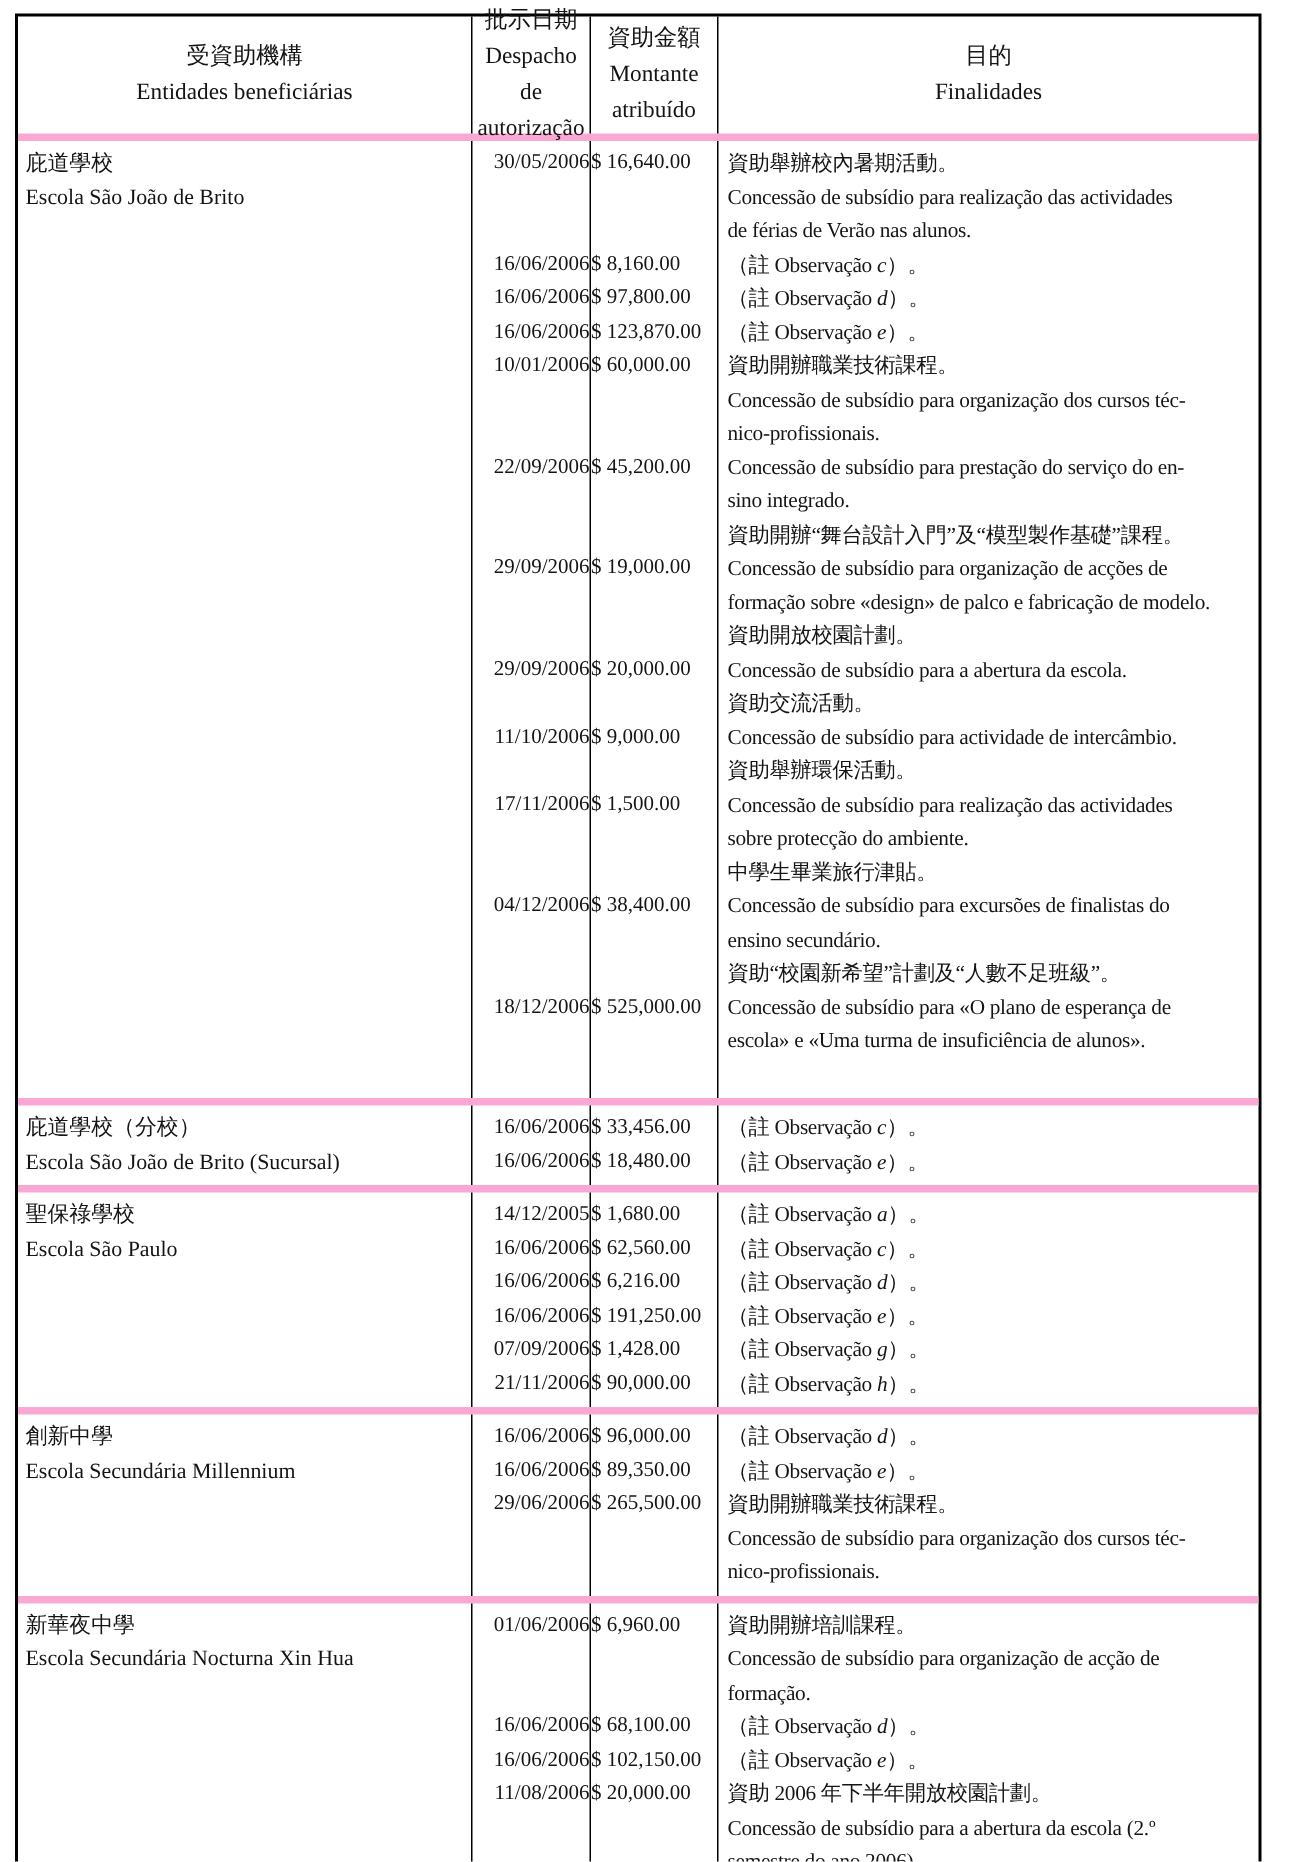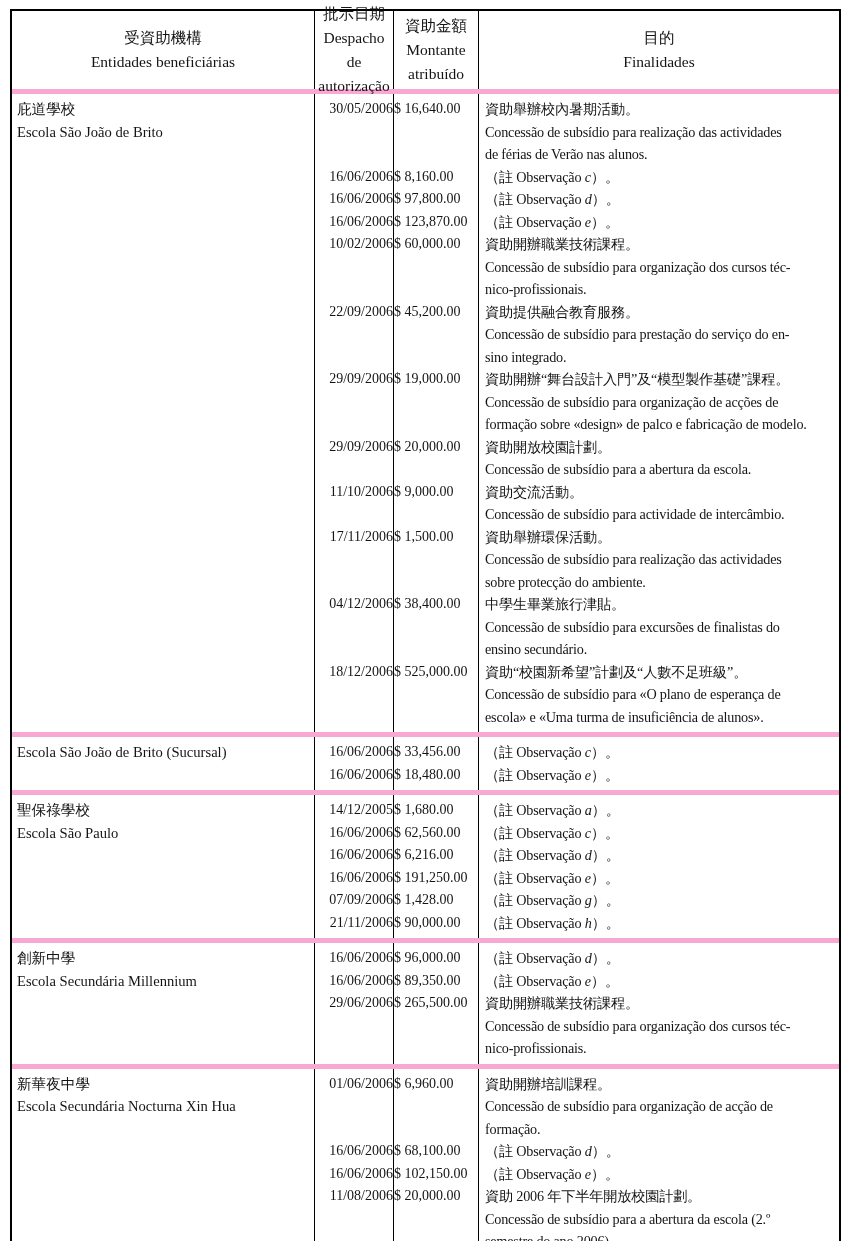--- a/index.html
+++ b/index.html
@@ -66,21 +66,21 @@
           <div class="ln">庇道學校</div>
           <div class="ln">Escola São João de Brito</div>
         </div>
         <div class="cell body-cell date-cell">
           <div class="ln">30/05/2006</div>
           <div class="ln"></div>
           <div class="ln"></div>
           <div class="ln">16/06/2006</div>
           <div class="ln">16/06/2006</div>
           <div class="ln">16/06/2006</div>
-          <div class="ln">10/02/2006</div>
+          <div class="ln">10/01/2006</div>
           <div class="ln"></div>
           <div class="ln"></div>
           <div class="ln">22/09/2006</div>
           <div class="ln"></div>
           <div class="ln"></div>
           <div class="ln">29/09/2006</div>
           <div class="ln"></div>
           <div class="ln"></div>
           <div class="ln">29/09/2006</div>
           <div class="ln"></div>
@@ -129,21 +129,20 @@
         <div class="cell body-cell purpose-cell">
           <div class="ln">資助舉辦校內暑期活動。</div>
           <div class="ln">Concessão de subsídio para realização das actividades</div>
           <div class="ln">de férias de Verão nas alunos.</div>
           <div class="ln"><div style="display: inline;">（註 Observação </div><i>c</i><div style="display: inline;">）。</div></div>
           <div class="ln"><div style="display: inline;">（註 Observação </div><i>d</i><div style="display: inline;">）。</div></div>
           <div class="ln"><div style="display: inline;">（註 Observação </div><i>e</i><div style="display: inline;">）。</div></div>
           <div class="ln">資助開辦職業技術課程。</div>
           <div class="ln">Concessão de subsídio para organização dos cursos téc-</div>
           <div class="ln">nico-profissionais.</div>
-          <div class="ln">資助提供融合教育服務。</div>
           <div class="ln">Concessão de subsídio para prestação do serviço do en-</div>
           <div class="ln">sino integrado.</div>
           <div class="ln">資助開辦“舞台設計入門”及“模型製作基礎”課程。</div>
           <div class="ln">Concessão de subsídio para organização de acções de</div>
           <div class="ln">formação sobre «design» de palco e fabricação de modelo.</div>
           <div class="ln">資助開放校園計劃。</div>
           <div class="ln">Concessão de subsídio para a abertura da escola.</div>
           <div class="ln">資助交流活動。</div>
           <div class="ln">Concessão de subsídio para actividade de intercâmbio.</div>
           <div class="ln">資助舉辦環保活動。</div>
@@ -152,20 +151,21 @@
           <div class="ln">中學生畢業旅行津貼。</div>
           <div class="ln">Concessão de subsídio para excursões de finalistas do</div>
           <div class="ln">ensino secundário.</div>
           <div class="ln">資助“校園新希望”計劃及“人數不足班級”。</div>
           <div class="ln">Concessão de subsídio para «O plano de esperança de</div>
           <div class="ln">escola» e «Uma turma de insuficiência de alunos».</div>
         </div>
       </div>
       <div class="grid-row section-row">
         <div class="cell body-cell entity-cell">
+          <div class="ln">庇道學校（分校）</div>
           <div class="ln">Escola São João de Brito (Sucursal)</div>
         </div>
         <div class="cell body-cell date-cell">
           <div class="ln">16/06/2006</div>
           <div class="ln">16/06/2006</div>
         </div>
         <div class="cell body-cell amount-cell">
           <div class="ln">$ 33,456.00</div>
           <div class="ln">$ 18,480.00</div>
         </div>

